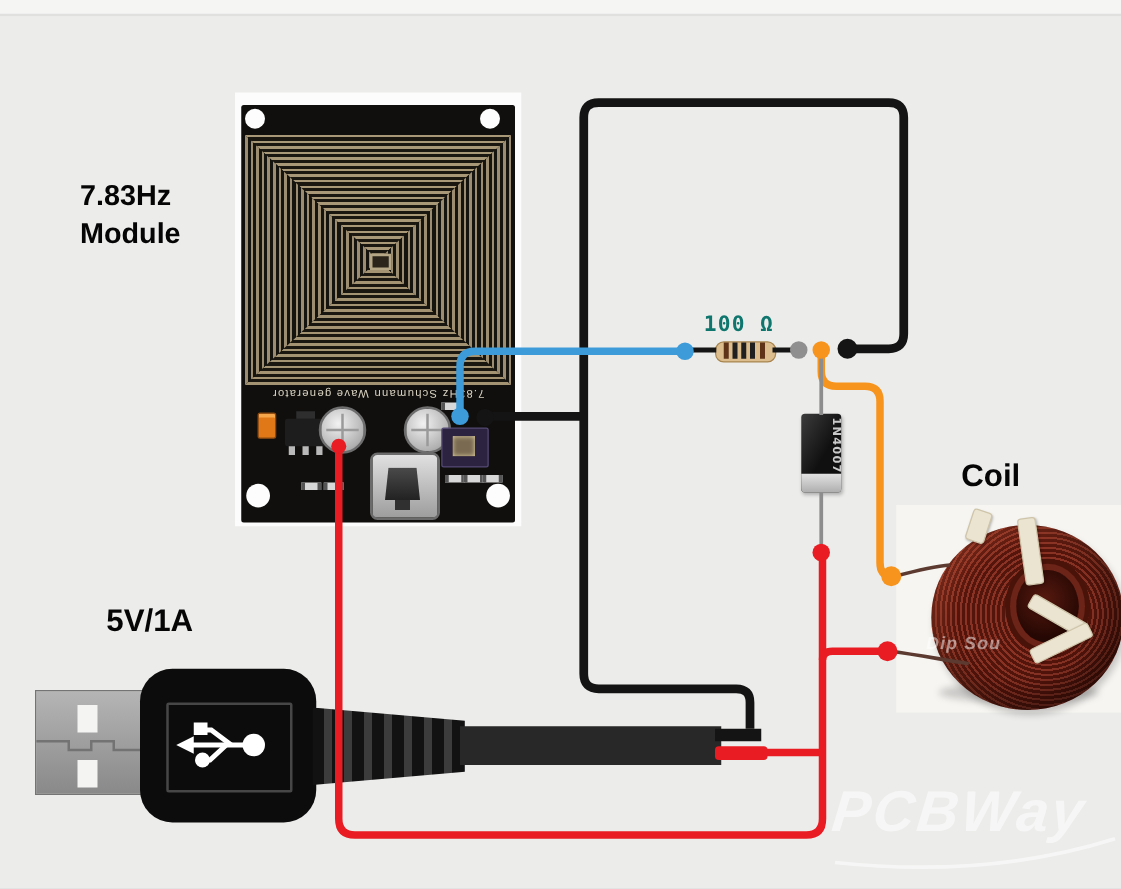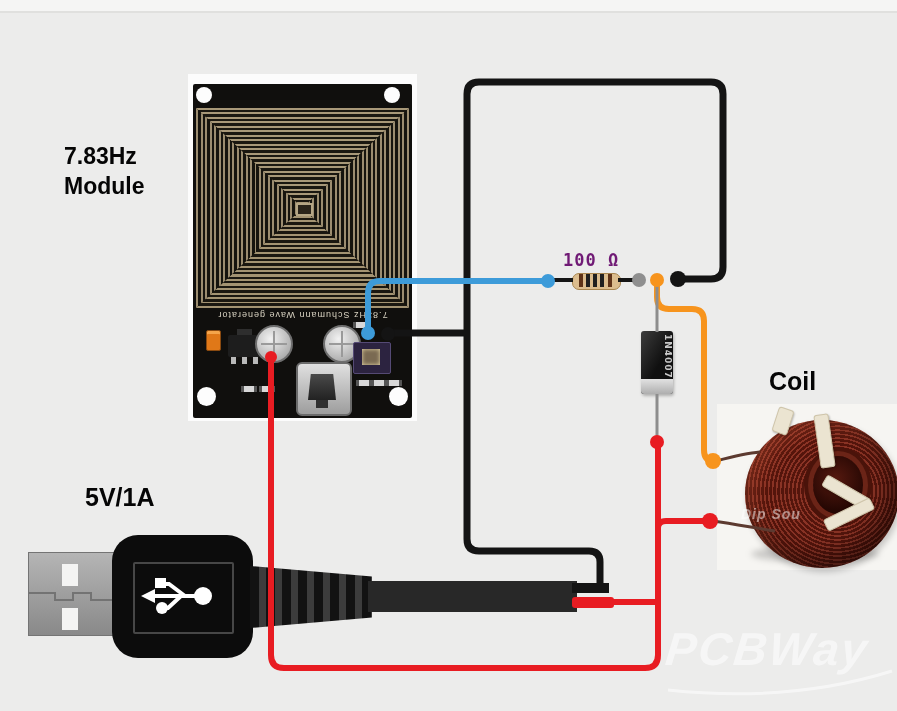--- a/index.html
+++ b/index.html
@@ -7,21 +7,21 @@
           font-family:"Liberation Sans",sans-serif;}
   .abs{position:absolute;}
   .topstrip{left:0;top:0;width:897px;height:11px;background:#f5f5f4;border-bottom:2px solid #e0e0de;}
 
   
   .biglabel{color:#050505;font-weight:bold;line-height:30px;}
   .label-module{left:64px;top:141px;font-size:23px;}
   .label-power{left:85px;top:482px;font-size:25px;}
   .label-coil{left:769px;top:366px;font-size:25px;}
   .label-resistor{left:563px;top:250px;font-size:17px;font-weight:bold;
-    font-family:"DejaVu Sans Mono",monospace;color:#701a75;letter-spacing:1px;}
+    font-family:"DejaVu Sans Mono",monospace;color:#0f766e;letter-spacing:1px;}
 
   
   .module-photo{left:188px;top:74px;width:229px;height:347px;background:#fcfcfc;}
   .pcb{position:absolute;left:5px;top:10px;width:219px;height:334px;background:#100f0d;border-radius:2px;}
   .hole{position:absolute;border-radius:50%;background:#fdfdfd;}
   .antenna{position:absolute;left:3px;top:24px;width:213px;height:200px;background:#14120d;}
   .tri{position:absolute;left:0;top:0;width:100%;height:100%;}
   .tri-top{clip-path:polygon(0 0,100% 0,50% 50%);
     background:repeating-linear-gradient(to bottom,#a89878 0 2px,#1a1710 2px 4.5px);}
   .tri-bottom{clip-path:polygon(0 100%,100% 100%,50% 50%);

